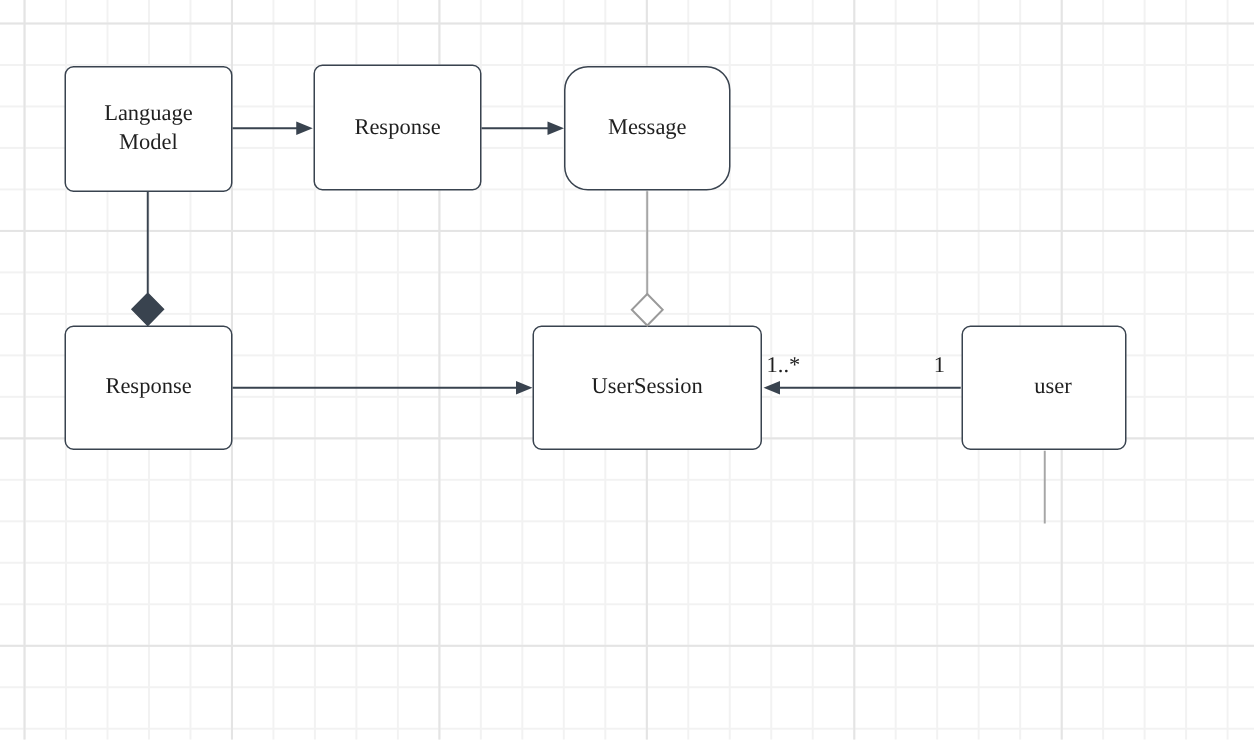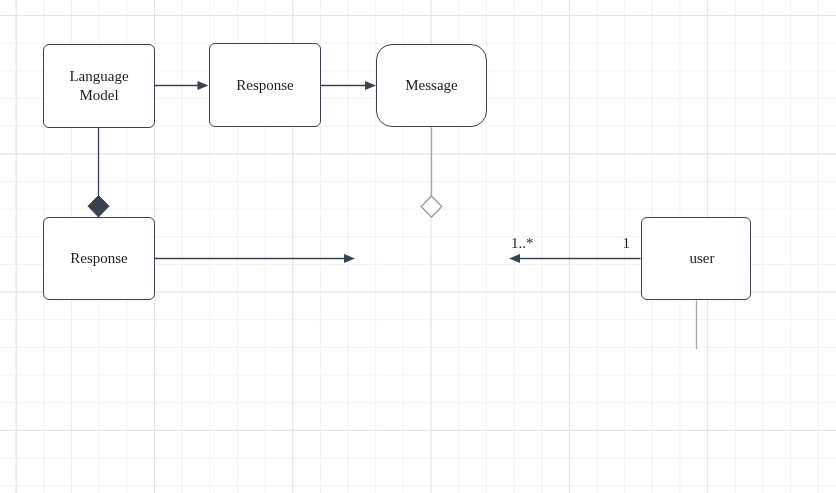--- a/index.html
+++ b/index.html
@@ -76,20 +76,23 @@
   </div>
   <div class="node node-response">
     <span class="lbl">Response</span>
   </div>
   <div class="node node-message">
     <span class="lbl">Message</span>
   </div>
   <div class="node node-chatbot">
     <span class="lbl">Response</span>
   </div>
+  <div class="node node-user-session">
+    <span class="lbl">UserSession</span>
+  </div>
   <div class="node node-user">
     <span class="lbl">user</span>
   </div>
 
   <svg class="edge-layer" viewBox="0 0 836 493" xmlns="http://www.w3.org/2000/svg">
 
     <g>
       <line class="edge-dark" x1="155" y1="85.5" x2="198.5" y2="85.5"></line>
       <polygon class="arrowhead-dark" points="208.5,85.5 197.5,81 197.5,90"></polygon>
     </g>

